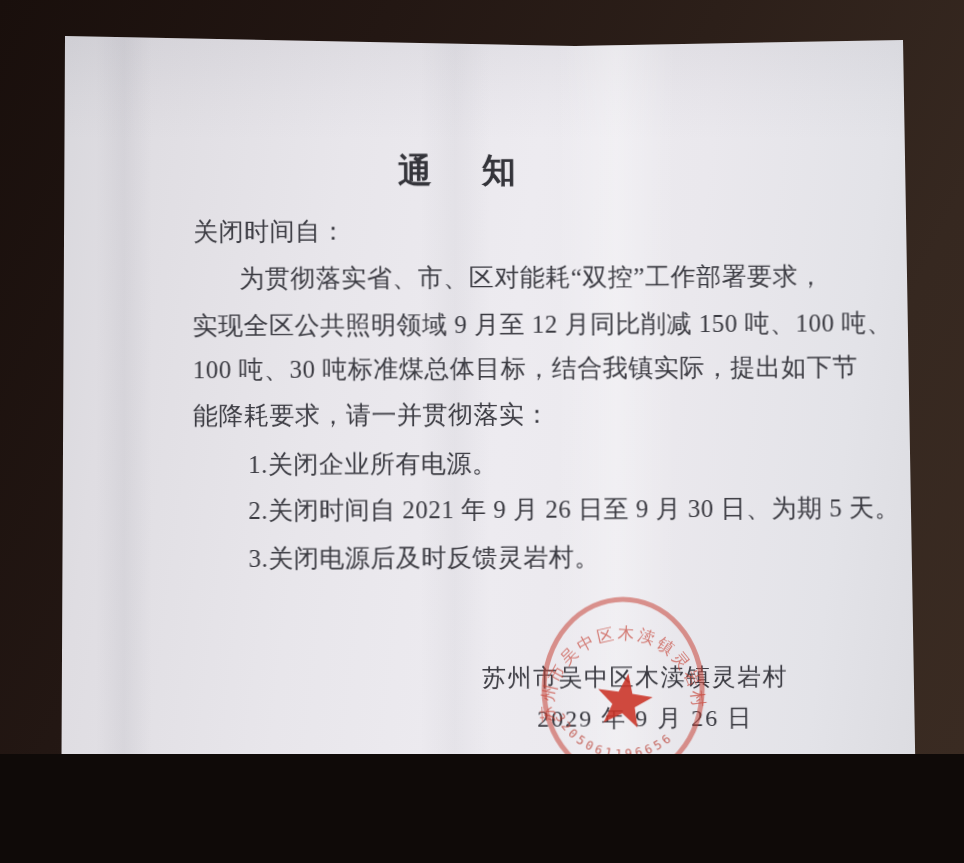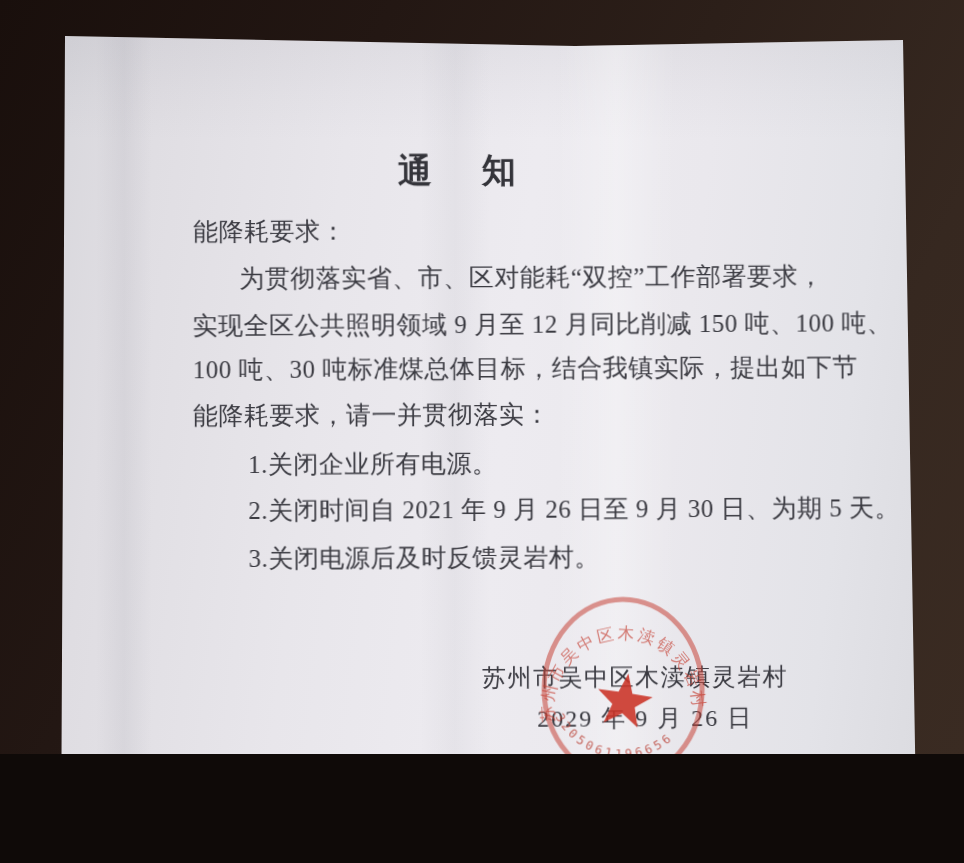--- a/index.html
+++ b/index.html
@@ -48,21 +48,21 @@
   <div class="paper">
     <div class="crease c1"></div>
     <div class="crease c2"></div>
     <div class="crease c3"></div>
   </div>
 
   <div class="content">
 
     <div class="doc-title">通　知</div>
 
-    <div class="line salutation">能降耗要求：</div>
+    <div class="line salutation">关闭时间自：</div>
 
     <div class="line p1">为贯彻落实省、市、区对能耗“双控”工作部署要求，</div>
     <div class="line p2">实现全区公共照明领域 9 月至 12 月同比削减 150 吨、100 吨、</div>
     <div class="line p3">100 吨、30 吨标准煤总体目标，结合我镇实际，提出如下节</div>
     <div class="line p4">能降耗要求，请一并贯彻落实：</div>
 
     <div class="line it1">1.关闭企业所有电源。</div>
     <div class="line it2">2.关闭时间自 2021 年 9 月 26 日至 9 月 30 日、为期 5 天。</div>
     <div class="line it3">3.关闭电源后及时反馈灵岩村。</div>
 

